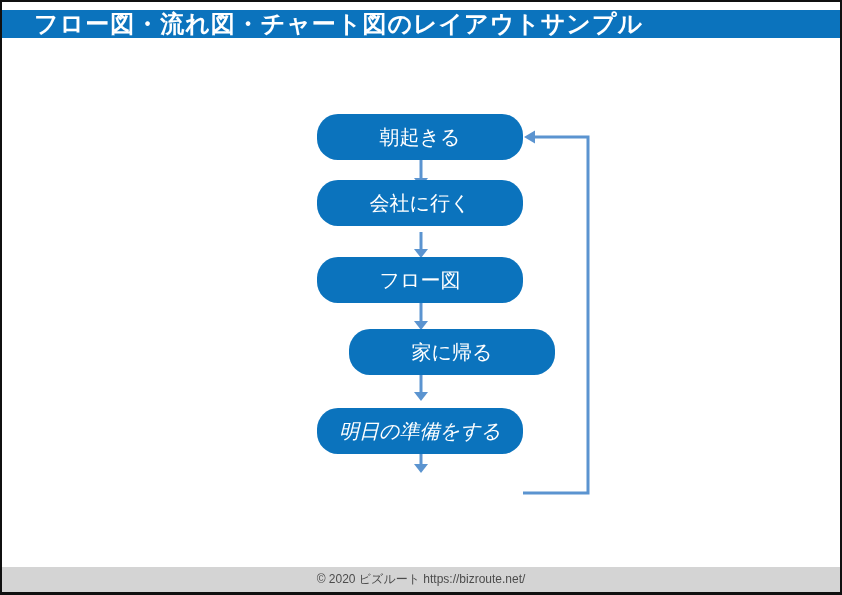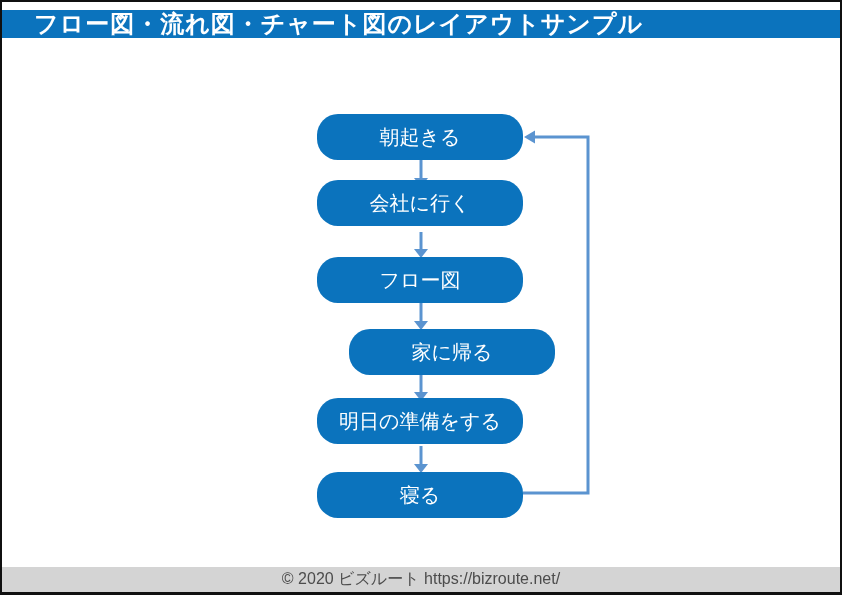--- a/index.html
+++ b/index.html
@@ -47,21 +47,21 @@
     font-size: 20px;
     display: flex;
     align-items: center;
     justify-content: center;
     white-space: nowrap;
   }
   .n1 { top: 112px; }
   .n2 { top: 178px; }
   .n3 { top: 255px; }
   .n4 { top: 327px; margin-left: 32px; }
-  .n5 { top: 396px; }
+  .n5 { top: 406px; font-style: italic; }
   .n6 { top: 470px; }
   .arrows-layer {
     position: absolute;
     top: 0;
     left: 0;
     width: 842px;
     height: 595px;
     pointer-events: none;
   }
   .arrows-layer .stroke {
@@ -79,21 +79,21 @@
     right: 0;
     bottom: 0;
     height: 25px;
     background: var(--footer-bg, #d4d4d4);
     display: flex;
     align-items: center;
     justify-content: center;
   }
   .footer-bar .credit {
     color: var(--footer-text-color, #4c4c4c);
-    font-size: 16px;
+    font-size: 12px;
     white-space: nowrap;
   }
 </style>
 </head>
 <body>
 
 <div class="page">
 
   <div class="header-bar">
     <div class="title">フロー図・流れ図・チャート図のレイアウトサンプル</div>
@@ -136,21 +136,18 @@
   </div>
   <div class="flow-node n3">
     <span>フロー図</span>
   </div>
   <div class="flow-node n4">
     <span>家に帰る</span>
   </div>
   <div class="flow-node n5">
     <span>明日の準備をする</span>
   </div>
-  <div class="flow-node n6">
-    <span>寝る</span>
-  </div>
 
   <div class="footer-bar">
     <div class="credit">© 2020 ビズルート https://bizroute.net/</div>
   </div>
 
 </div>
 
 </body></html>

